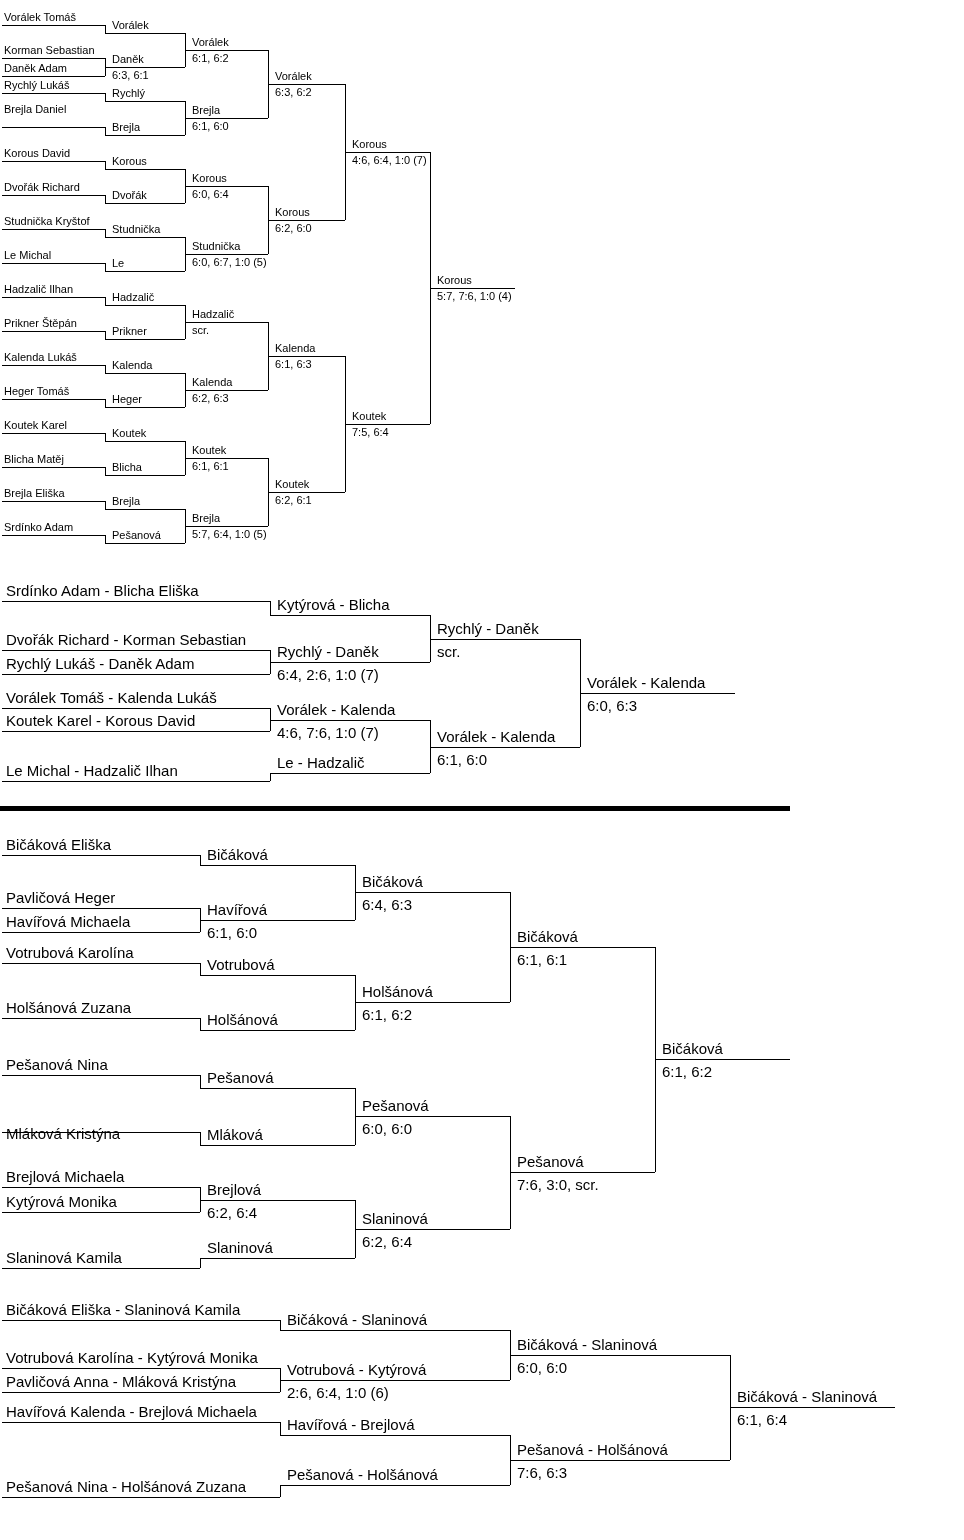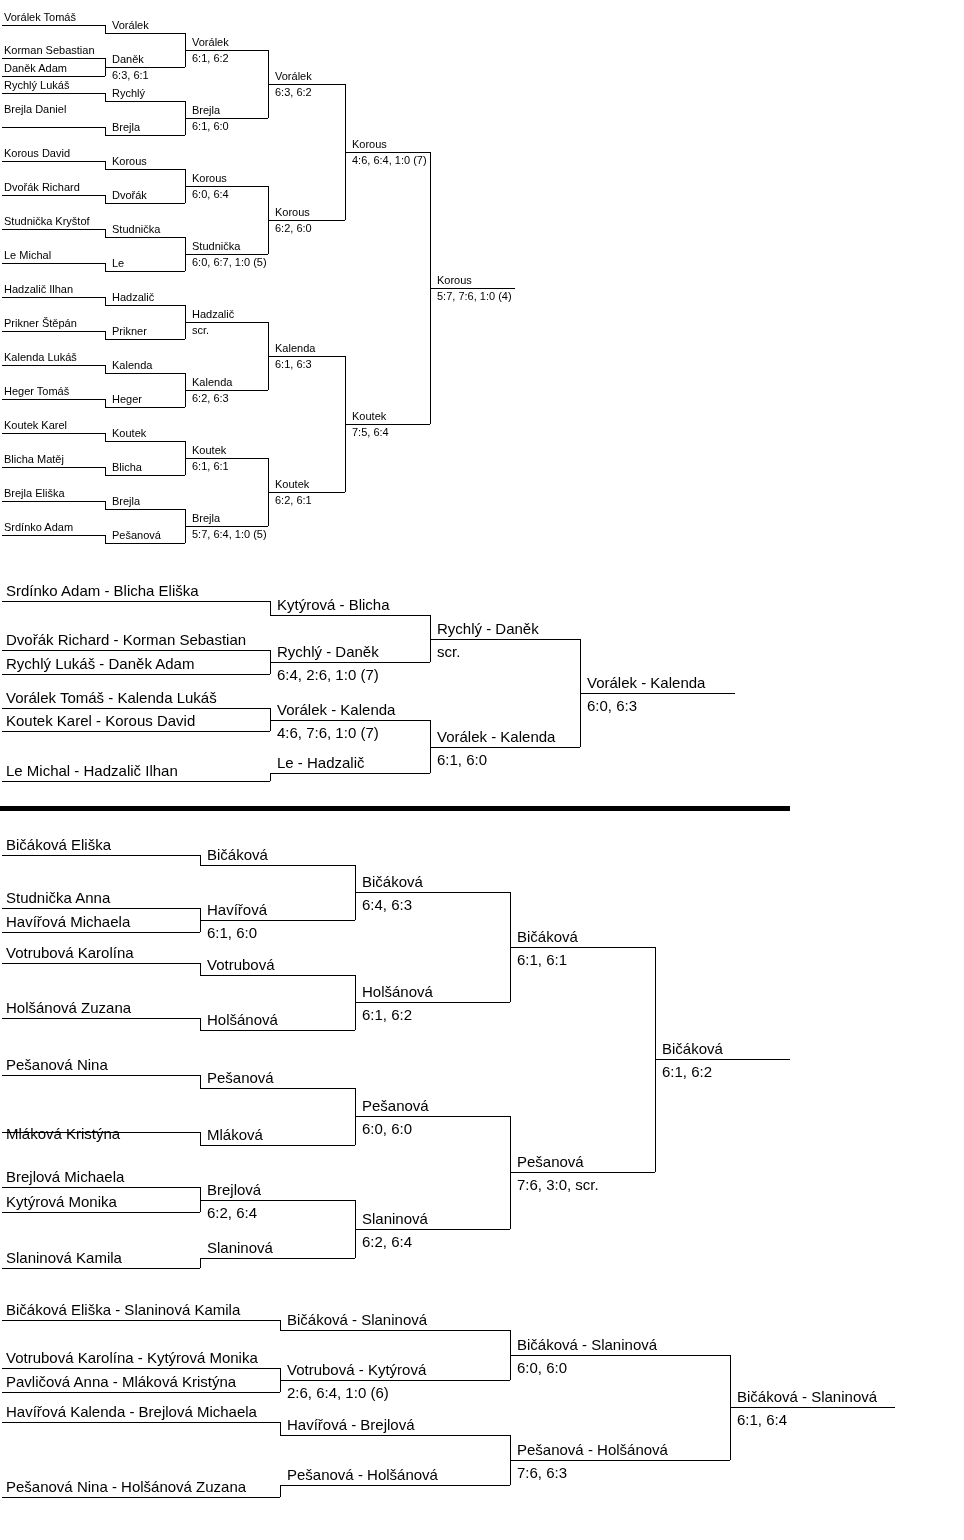--- a/index.html
+++ b/index.html
@@ -219,21 +219,21 @@
     <div class="h" style="left:2px;top:908px;width:198px"></div>
     <div class="h" style="left:2px;top:932px;width:198px"></div>
     <div class="h" style="left:2px;top:963px;width:198px"></div>
     <div class="h" style="left:2px;top:1018px;width:198px"></div>
     <div class="h" style="left:2px;top:1075px;width:198px"></div>
     <div class="h" style="left:2px;top:1132px;width:198px"></div>
     <div class="h" style="left:2px;top:1187px;width:198px"></div>
     <div class="h" style="left:2px;top:1212px;width:198px"></div>
     <div class="h" style="left:2px;top:1268px;width:198px"></div>
     <span class="t t2" style="left:6px;top:835px">Bičáková Eliška</span>
-    <span class="t t2" style="left:6px;top:888px">Studnička Anna</span>
+    <span class="t t2" style="left:6px;top:888px">Pavličová Heger</span>
     <span class="t t2" style="left:6px;top:912px">Havířová Michaela</span>
     <span class="t t2" style="left:6px;top:943px">Votrubová Karolína</span>
     <span class="t t2" style="left:6px;top:998px">Holšánová Zuzana</span>
     <span class="t t2" style="left:6px;top:1055px">Pešanová Nina</span>
     <span class="t t2" style="left:6px;top:1124px">Mláková Kristýna</span>
     <span class="t t2" style="left:6px;top:1167px">Brejlová Michaela</span>
     <span class="t t2" style="left:6px;top:1192px">Kytýrová Monika</span>
     <span class="t t2" style="left:6px;top:1248px">Slaninová Kamila</span>
     <div class="h" style="left:200px;top:865px;width:155px"></div>
     <div class="h" style="left:200px;top:920px;width:155px"></div>

